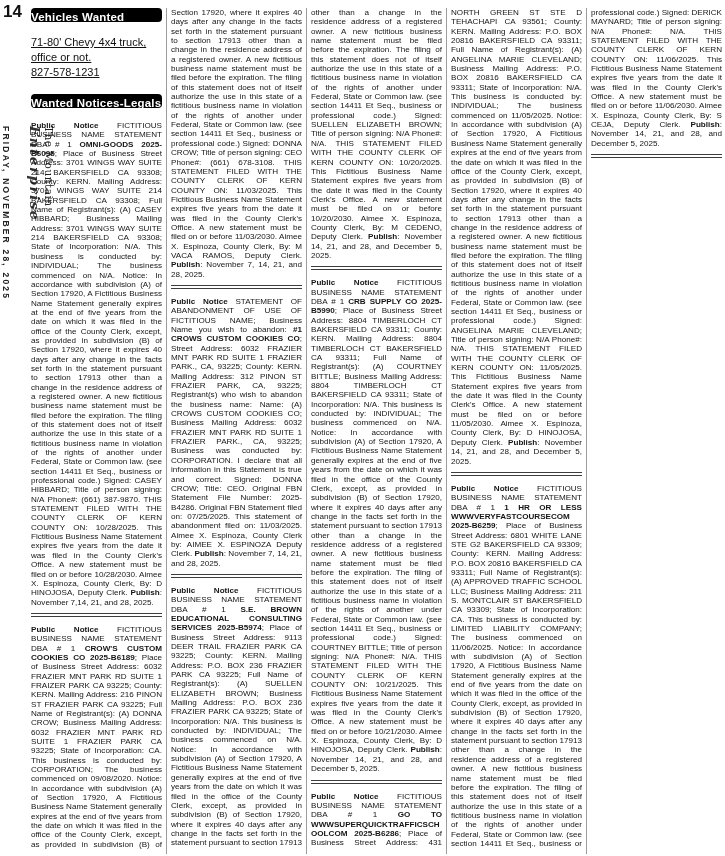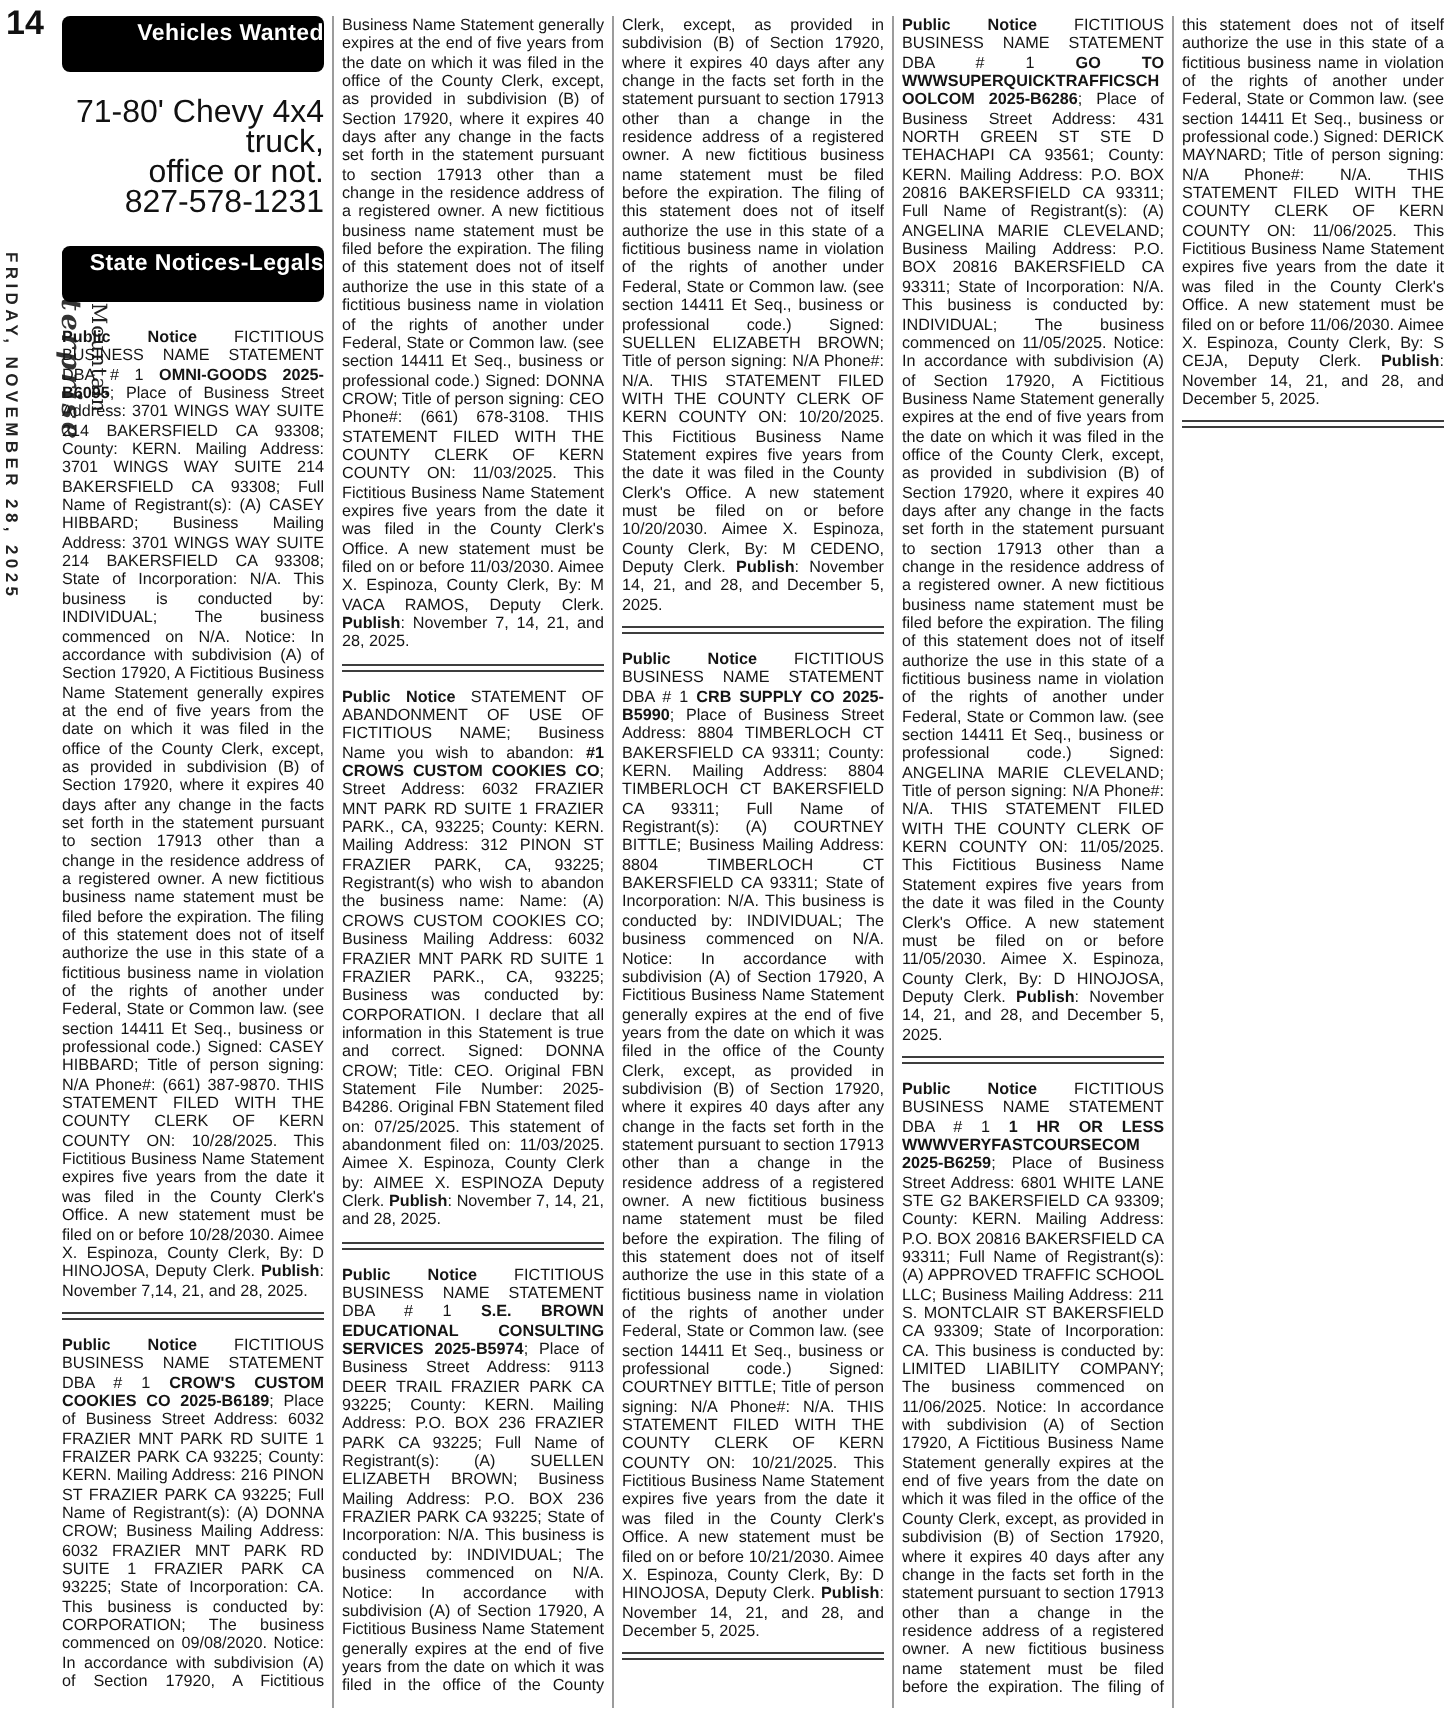--- a/index.html
+++ b/index.html
@@ -11,24 +11,24 @@
   .vert{position:absolute;left:1px;top:126px;writing-mode:vertical-rl;display:flex;flex-direction:column;}
   .mh1{font-family:"DejaVu Serif",serif;font-size:10.5px;color:#222;letter-spacing:.5px;}
   .mh2{font-family:"DejaVu Serif",serif;font-size:13.5px;font-weight:bold;font-style:italic;letter-spacing:1.5px;color:#333;}
   .mhdate{margin-block-start:16px;font-size:8.5px;font-weight:bold;letter-spacing:2.2px;color:#222;}
   
   .cols{position:absolute;left:28px;top:0;width:695px;height:856px;box-sizing:border-box;
         padding:8px 1px 2px 3px;
         column-count:5;column-gap:9px;column-fill:auto;column-rule:1px solid #9c9c9c;
         font-size:8.1px;line-height:9.35px;text-align:justify;
         -webkit-hyphens:auto;hyphens:auto;overflow-wrap:break-word;overflow:hidden;}
-  .bar{background:#000;color:#fff;border-radius:4px;text-align:right;font-weight:bold;
-       font-size:11.5px;line-height:18px;height:28px;letter-spacing:.2px;break-inside:avoid;padding-left:13px;}
+  .bar{background:#000;color:#fff;border-radius:4px;text-align:left;font-weight:bold;
+       font-size:11.5px;line-height:18px;height:14px;letter-spacing:.2px;break-inside:avoid;}
   .bar.second{margin-top:2px;}
-  .ad{text-align:right;font-size:16px;line-height:15px;margin:13px 0 14px;color:#111;hyphens:none;}
+  .ad{text-align:left;font-size:11px;line-height:15px;margin:13px 0 14px;color:#111;hyphens:none;text-decoration:underline;}
   .notice{margin:0;padding:0;}
   .notice b{font-weight:bold;}
   .first-notice-gap{height:13px;}
   .rule{height:2px;border-top:1px solid #3d3d3d;border-bottom:1px solid #3d3d3d;
         margin:6px 0 8px;break-inside:avoid;}
 </style>
 </head>
 <body>
 
 <div class="page">
@@ -45,21 +45,21 @@
   <div class="cols" id="legals-flow">
     <div class="bar">
       <span>Vehicles Wanted</span>
     </div>
     <div class="ad">
       <div>71-80' Chevy 4x4 truck,</div>
       <div>office or not.</div>
       <div>827-578-1231</div>
     </div>
     <div class="bar second">
-      <span>State Notices-Legals</span>
+      <span>Wanted Notices-Legals</span>
     </div>
     <div class="first-notice-gap"></div>
 
   <p class="notice"><b>Public Notice</b><span> FICTITIOUS BUSINESS NAME STATEMENT DBA # 1 </span><b>OMNI-GOODS 2025-B6095</b><span>; Place of Business Street Address: 3701 WINGS WAY SUITE 214 BAKERSFIELD CA 93308; County: KERN. Mailing Address: 3701 WINGS WAY SUITE 214 BAKERSFIELD CA 93308; Full Name of Registrant(s): (A) CASEY HIBBARD; Business Mailing Address: 3701 WINGS WAY SUITE 214 BAKERSFIELD CA 93308; State of Incorporation: N/A. This business is conducted by: INDIVIDUAL; The business commenced on N/A. Notice: In accordance with subdivision (A) of Section 17920, A Fictitious Business Name Statement generally expires at the end of five years from the date on which it was filed in the office of the County Clerk, except, as provided in subdivision (B) of Section 17920, where it expires 40 days after any change in the facts set forth in the statement pursuant to section 17913 other than a change in the residence address of a registered owner. A new fictitious business name statement must be filed before the expiration. The filing of this statement does not of itself authorize the use in this state of a fictitious business name in violation of the rights of another under Federal, State or Common law. (see section 14411 Et Seq., business or professional code.) Signed: CASEY HIBBARD; Title of person signing: N/A Phone#: (661) 387-9870. THIS STATEMENT FILED WITH THE COUNTY CLERK OF KERN COUNTY ON: 10/28/2025. This Fictitious Business Name Statement expires five years from the date it was filed in the County Clerk's Office. A new statement must be filed on or before 10/28/2030. Aimee X. Espinoza, County Clerk, By: D HINOJOSA, Deputy Clerk. </span><b>Publish</b><span>: November 7,14, 21, and 28, 2025.</span></p>
       <div class="rule"></div>
       <p class="notice"><b>Public Notice</b><span> FICTITIOUS BUSINESS NAME STATEMENT DBA # 1 </span><b>CROW'S CUSTOM COOKIES CO 2025-B6189</b><span>; Place of Business Street Address: 6032 FRAZIER MNT PARK RD SUITE 1 FRAIZER PARK CA 93225; County: KERN. Mailing Address: 216 PINON ST FRAZIER PARK CA 93225; Full Name of Registrant(s): (A) DONNA CROW; Business Mailing Address: 6032 FRAZIER MNT PARK RD SUITE 1 FRAZIER PARK CA 93225; State of Incorporation: CA. This business is conducted by: CORPORATION; The business commenced on 09/08/2020. Notice: In accordance with subdivision (A) of Section 17920, A Fictitious Business Name Statement generally expires at the end of five years from the date on which it was filed in the office of the County Clerk, except, as provided in subdivision (B) of Section 17920, where it expires 40 days after any change in the facts set forth in the statement pursuant to section 17913 other than a change in the residence address of a registered owner. A new fictitious business name statement must be filed before the expiration. The filing of this statement does not of itself authorize the use in this state of a fictitious business name in violation of the rights of another under Federal, State or Common law. (see section 14411 Et Seq., business or professional code.) Signed: DONNA CROW; Title of person signing: CEO Phone#: (661) 678-3108. THIS STATEMENT FILED WITH THE COUNTY CLERK OF KERN COUNTY ON: 11/03/2025. This Fictitious Business Name Statement expires five years from the date it was filed in the County Clerk's Office. A new statement must be filed on or before 11/03/2030. Aimee X. Espinoza, County Clerk, By: M VACA RAMOS, Deputy Clerk. </span><b>Publish</b><span>: November 7, 14, 21, and 28, 2025.</span></p>
       <div class="rule"></div>
       <p class="notice"><b>Public Notice</b><span> STATEMENT OF ABANDONMENT OF USE OF FICTITIOUS NAME; Business Name you wish to abandon: </span><b>#1 CROWS CUSTOM COOKIES CO</b><span>; Street Address: 6032 FRAZIER MNT PARK RD SUITE 1 FRAZIER PARK., CA, 93225; County: KERN. Mailing Address: 312 PINON ST FRAZIER PARK, CA, 93225; Registrant(s) who wish to abandon the business name: Name: (A) CROWS CUSTOM COOKIES CO; Business Mailing Address: 6032 FRAZIER MNT PARK RD SUITE 1 FRAZIER PARK., CA, 93225; Business was conducted by: CORPORATION. I declare that all information in this Statement is true and correct. Signed: DONNA CROW; Title: CEO. Original FBN Statement File Number: 2025-B4286. Original FBN Statement filed on: 07/25/2025. This statement of abandonment filed on: 11/03/2025. Aimee X. Espinoza, County Clerk by: AIMEE X. ESPINOZA Deputy Clerk. </span><b>Publish</b><span>: November 7, 14, 21, and 28, 2025.</span></p>
       <div class="rule"></div>
       <p class="notice"><b>Public Notice</b><span> FICTITIOUS BUSINESS NAME STATEMENT DBA # 1 </span><b>S.E. BROWN EDUCATIONAL CONSULTING SERVICES 2025-B5974</b><span>; Place of Business Street Address: 9113 DEER TRAIL FRAZIER PARK CA 93225; County: KERN. Mailing Address: P.O. BOX 236 FRAZIER PARK CA 93225; Full Name of Registrant(s): (A) SUELLEN ELIZABETH BROWN; Business Mailing Address: P.O. BOX 236 FRAZIER PARK CA 93225; State of Incorporation: N/A. This business is conducted by: INDIVIDUAL; The business commenced on N/A. Notice: In accordance with subdivision (A) of Section 17920, A Fictitious Business Name Statement generally expires at the end of five years from the date on which it was filed in the office of the County Clerk, except, as provided in subdivision (B) of Section 17920, where it expires 40 days after any change in the facts set forth in the statement pursuant to section 17913 other than a change in the residence address of a registered owner. A new fictitious business name statement must be filed before the expiration. The filing of this statement does not of itself authorize the use in this state of a fictitious business name in violation of the rights of another under Federal, State or Common law. (see section 14411 Et Seq., business or professional code.) Signed: SUELLEN ELIZABETH BROWN; Title of person signing: N/A Phone#: N/A. THIS STATEMENT FILED WITH THE COUNTY CLERK OF KERN COUNTY ON: 10/20/2025. This Fictitious Business Name Statement expires five years from the date it was filed in the County Clerk's Office. A new statement must be filed on or before 10/20/2030. Aimee X. Espinoza, County Clerk, By: M CEDENO, Deputy Clerk. </span><b>Publish</b><span>: November 14, 21, and 28, and December 5, 2025.</span></p>

